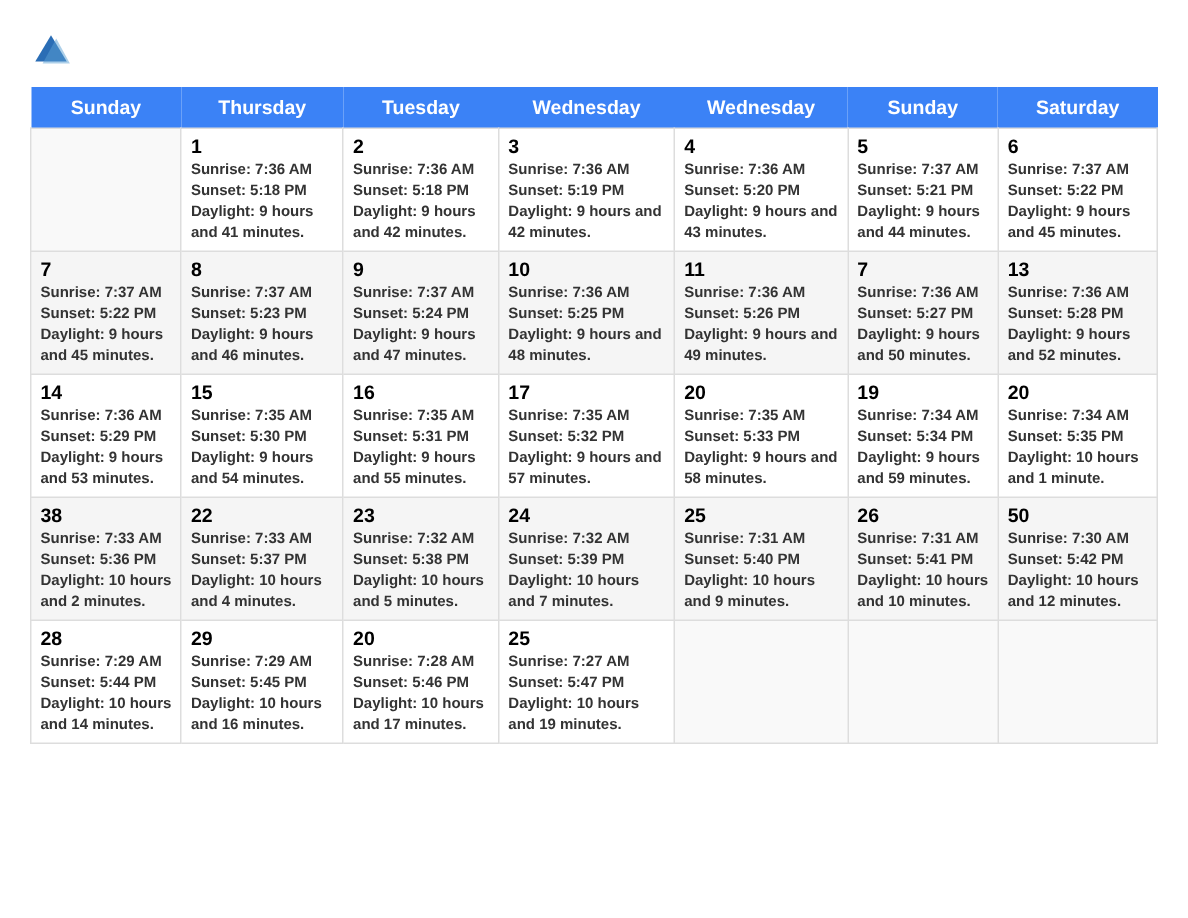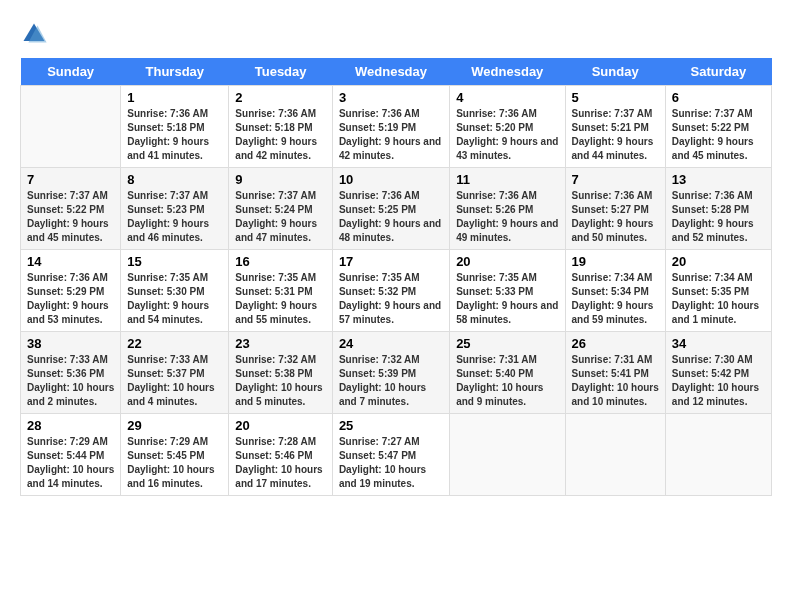--- a/index.html
+++ b/index.html
@@ -319,21 +319,21 @@
         </td>
         <td>
           <span class="day-number">26</span>
           <div class="day-info">
             Sunrise: 7:31 AM<br>
             Sunset: 5:41 PM<br>
             Daylight: 10 hours and 10 minutes.
           </div>
         </td>
         <td>
-          <span class="day-number">34</span>
+          <span class="day-number">50</span>
           <div class="day-info">
             Sunrise: 7:30 AM<br>
             Sunset: 5:42 PM<br>
             Daylight: 10 hours and 12 minutes.
           </div>
         </td>
       </tr>
       <tr>
         <td>
           <span class="day-number">28</span>

